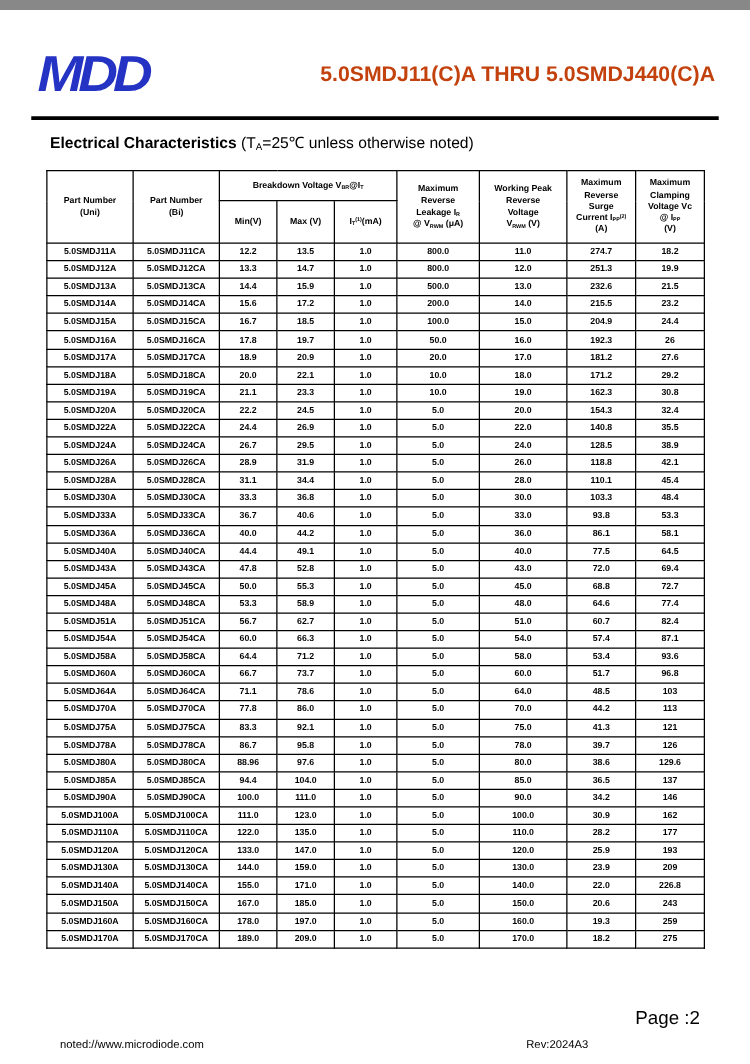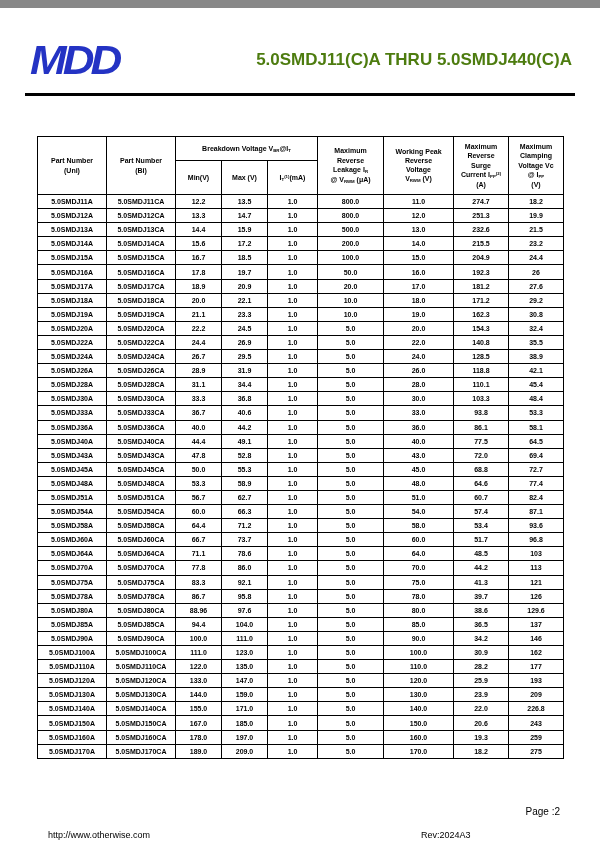--- a/index.html
+++ b/index.html
@@ -10,21 +10,21 @@
     font-family:"Liberation Sans", sans-serif; color:#000;
   }
   .logo {
     position:absolute; left:30px; top:30px;
     font-size:44px; font-weight:bold; font-style:italic;
     letter-spacing:-4px; color:#2433c4; transform:scaleY(0.92);
     line-height:1;
   }
   .title {
     position:absolute; right:28px; top:42px;
-    font-size:17px; font-weight:bold; white-space:nowrap; color:#4d7c0f;
+    font-size:17px; font-weight:bold; white-space:nowrap; color:#c2410c;
   }
   .subtitle {
     position:absolute; right:32px; top:70px;
     font-size:7.5px; font-weight:bold; display:flex; gap:16px; white-space:nowrap;
   }
   .rule { position:absolute; left:25px; right:25px; top:85px; height:3px; background:#000; }
   .section-heading { position:absolute; left:40px; top:97px; font-size:12.5px; white-space:nowrap; }
   .section-heading .sec-title { font-weight:bold; }
   .section-heading .sec-note { font-weight:normal; }
   sub { font-size:0.62em; vertical-align:-0.25em; }
@@ -39,34 +39,37 @@
     font-weight:bold; padding:0;
   }
   table.ec { border:1.5px solid #000; }
   table.ec thead th { font-size:7px; line-height:1.32; white-space:pre-line; }
   thead tr.h1 th { height:24px; }
   thead tr.h2 th { height:34px; }
   table.ec tbody td { font-size:7px; height:14.1px; line-height:1; }
 
   .footer-url  { position:absolute; left:48px;  top:822px; font-size:9px; }
   .footer-rev  { position:absolute; left:421px; top:822px; font-size:9px; }
-  .footer-page { position:absolute; right:40px; top:798px; font-size:10px; }
+  .footer-page { position:absolute; right:40px; top:798px; font-size:15px; }
 </style>
 </head>
 <body>
 
 <div class="page">
 
   <div class="logo">MDD</div>
 
   <div class="title">5.0SMDJ11(C)A THRU 5.0SMDJ440(C)A</div>
 
 
   <div class="rule"></div>
 
+  <div class="section-heading">
+    <span class="sec-title">Electrical Characteristics</span><span class="sec-note"><span> (T</span><sub>A</sub><span>=25℃ unless otherwise noted)</span></span>
+  </div>
 
   <table class="ec">
     <colgroup>
       <col style="width:69px">
         <col style="width:69px">
       <col style="width:46px">
         <col style="width:46px">
         <col style="width:50px">
       <col style="width:66px">
         <col style="width:70px">
@@ -542,17 +545,17 @@
           <td>209.0</td>
           <td>1.0</td>
           <td>5.0</td>
           <td>170.0</td>
           <td>18.2</td>
           <td>275</td>
         </tr>
       </tbody>
   </table>
 
-  <span class="footer-url">http://www.otherwise.com</span>
+  <span class="footer-url">noted://www.microdiode.com</span>
   <span class="footer-rev">Rev:2024A3</span>
   <span class="footer-page">Page :2</span>
 
 </div>
 
 </body></html>

